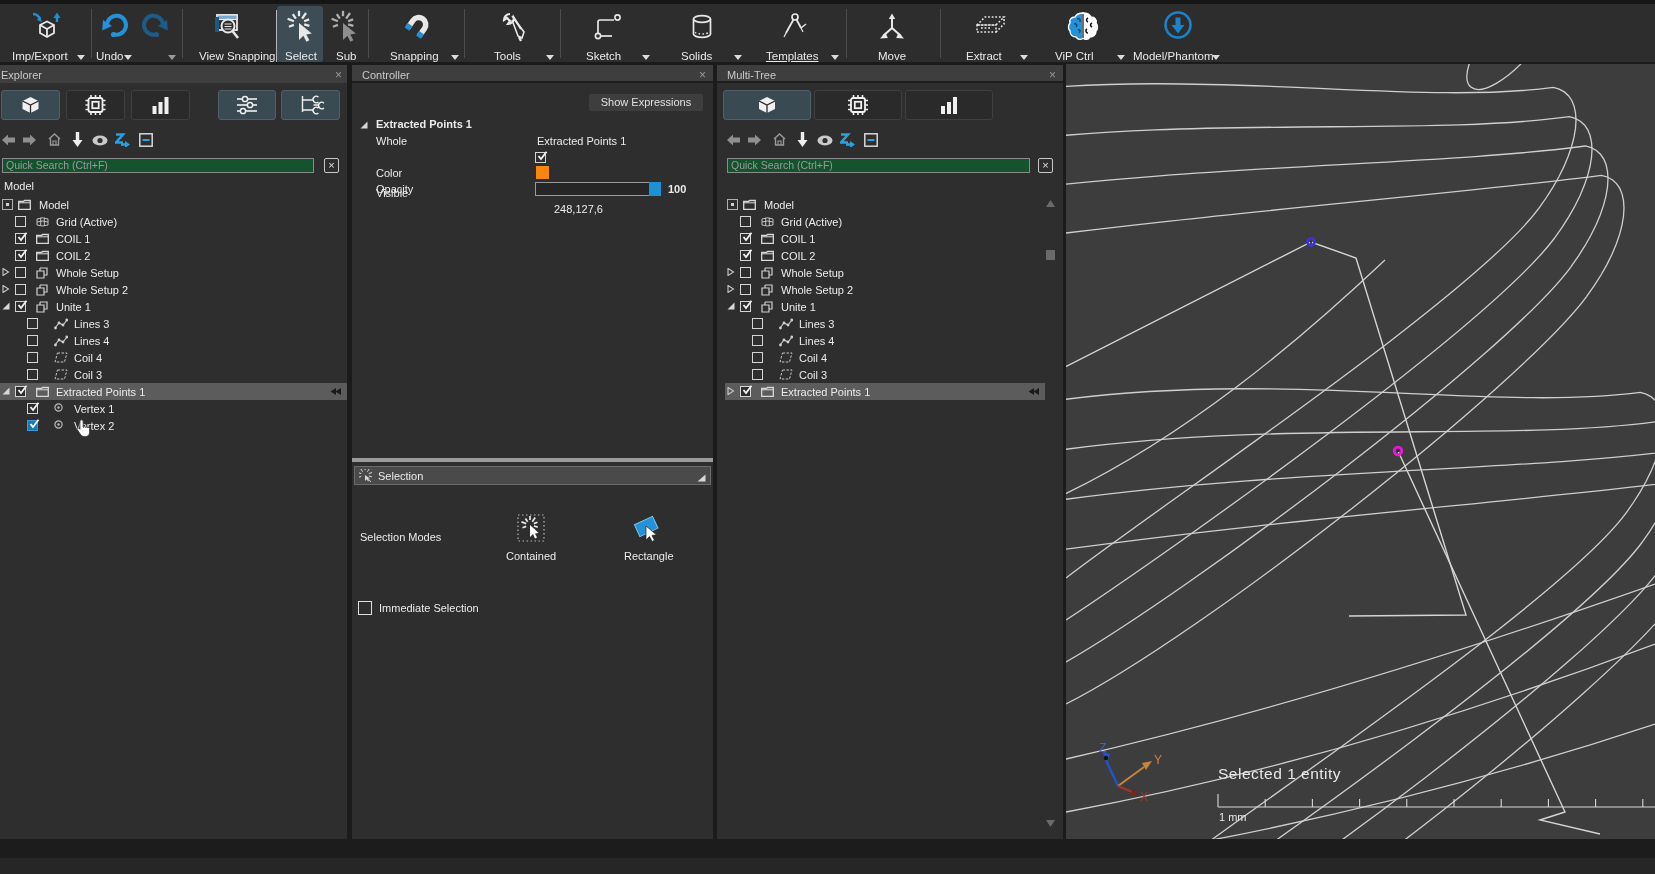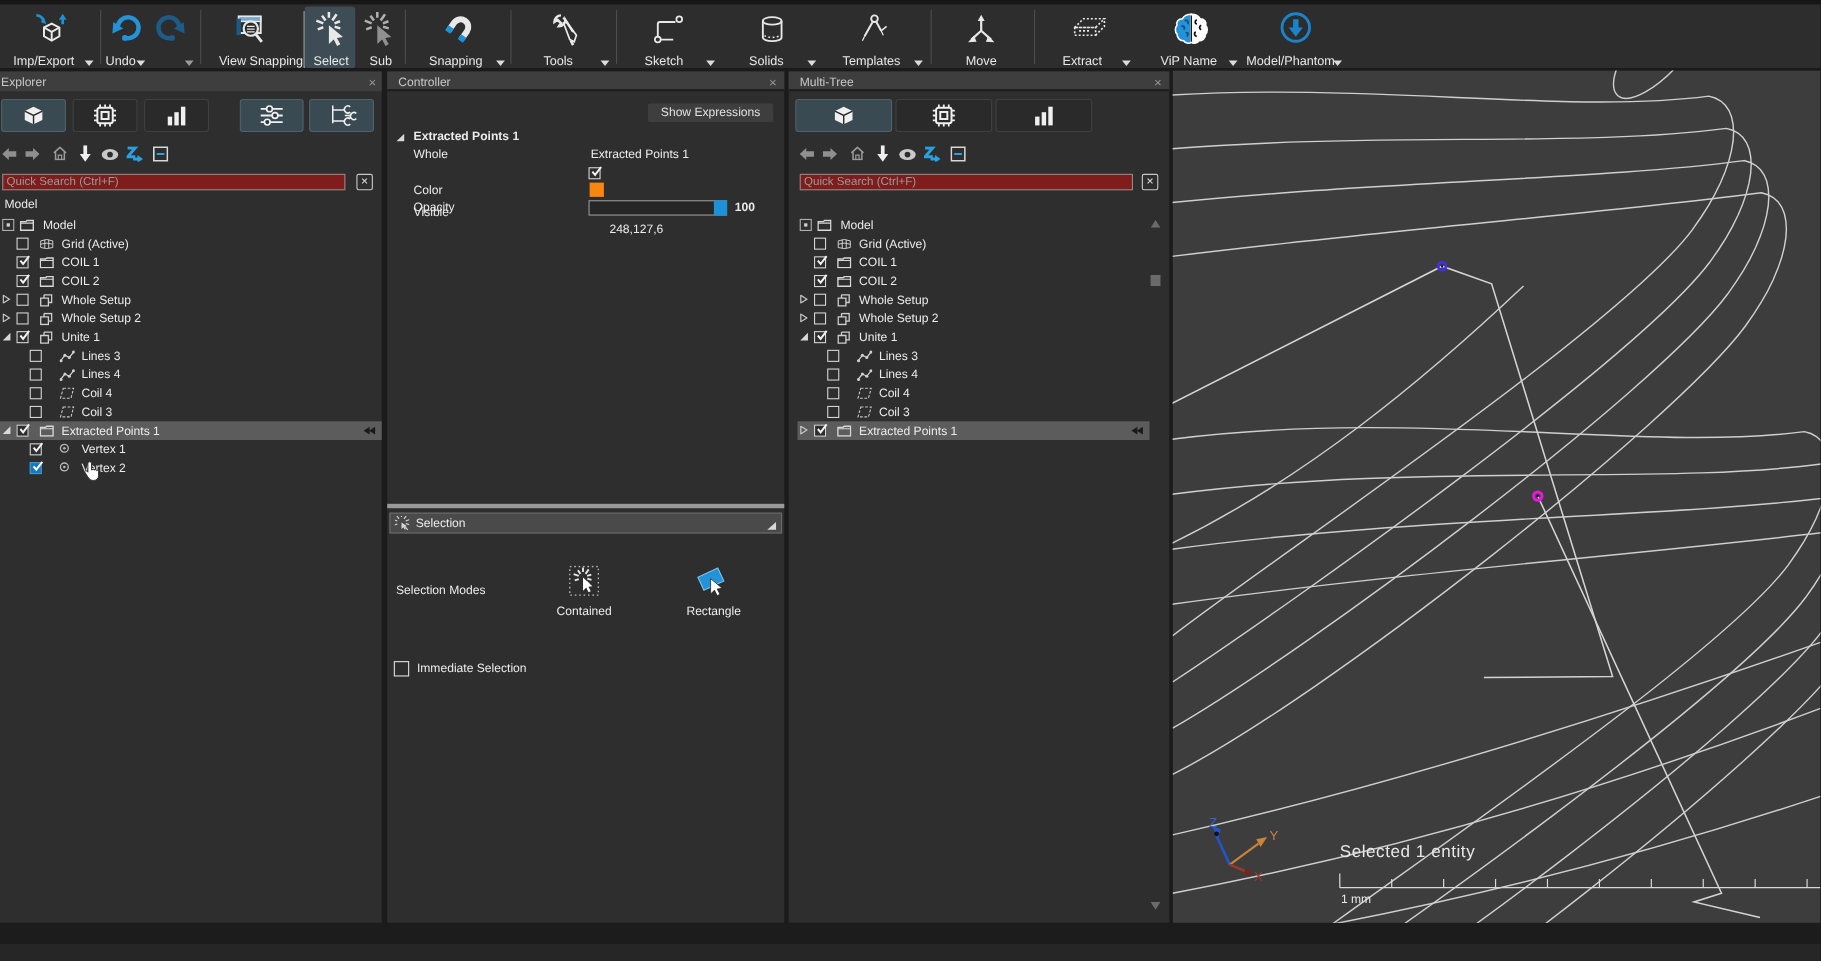--- a/index.html
+++ b/index.html
@@ -7,21 +7,21 @@
 .abs { position:absolute; }
 #toolbar { position:absolute; left:0; top:4px; width:1655px; height:58px; background:#2d2d2d; }
 .tsep { position:absolute; top:5px; width:1px; height:49px; background:#4d4d4d; }
 .tlabel { position:absolute; top:46px; font-size:11.5px; color:#e8e8e8; white-space:nowrap; }
 .tlabel.dis { color:#808080; }
 .dd { position:absolute; top:51px; width:0; height:0; border-left:4.5px solid transparent; border-right:4.5px solid transparent; border-top:5px solid #dcdcdc; }
 .ticon { position:absolute; }
 .panel { position:absolute; top:65px; height:774px; background:#2e2e2e; }
 .tabbtn { position:absolute; top:90px; height:30px; background:#2a2a2a; border:1px solid #404040; border-radius:3px; }
 .tabbtn.sel { background:#3a4a53; border-color:#50616b; }
-.searchbox { position:absolute; height:15px; background:#7f1d1d; border:1px solid #8a8a8a; color:#999; font-size:10.5px; line-height:13px; padding-left:3px; }
+.searchbox { position:absolute; height:15px; background:#14532d; border:1px solid #8a8a8a; color:#999; font-size:10.5px; line-height:13px; padding-left:3px; }
 .sx { position:absolute; width:15px; height:15px; border:1.5px solid #c8c8c8; border-radius:2px; color:#e0e0e0; font-size:11px; text-align:center; line-height:12px; background:#2e2e2e; }
 .lbl { position:absolute; font-size:11px; color:#ebebeb; white-space:nowrap; }
 #console { position:absolute; left:0; top:839px; width:1655px; height:35px; background:#1c1c1c; }
 #conbar { position:absolute; left:0; top:4px; width:1655px; height:15px; background:#3a3a3a; color:#b5b5b5; font-size:10px; line-height:15px; padding-left:3px; }
 #conbody { position:absolute; left:0; top:19px; width:1655px; height:16px; background:#262626; }
 </style>
 </head>
 <body>
 <div id="toolbar">
     <div class="tsep" style="left:91px;"></div>
@@ -121,21 +121,21 @@
     </svg>
     <div class="tlabel " style="left:681px;">Solids</div>
     <div class="dd" style="left:734px;border-top-color:#dcdcdc;"></div>
     <svg class="ticon" style="left:780px;top:7px;" width="34" height="32" viewBox="0 0 34 32">
 <circle cx="15" cy="6" r="3" fill="none" stroke="#e8e8e8" stroke-width="1.7"></circle>
 <path d="M13.5 8.5 L6 22" stroke="#e8e8e8" stroke-width="1.8"></path>
 <path d="M16.5 8.5 L21 17" stroke="#e8e8e8" stroke-width="1.8"></path>
 <path d="M21 17 L26 13" stroke="#e8e8e8" stroke-width="1.4"></path>
 <path d="M6 22 L4 26 M21 17 L23 21" stroke="#e8e8e8" stroke-width="1.2"></path>
     </svg>
-    <div class="tlabel " style="left:766px;">Templates</div>
+    <div class="tlabel " style="left:766px;text-decoration:underline;">Templates</div>
     <div class="dd" style="left:831px;border-top-color:#dcdcdc;"></div>
     <svg class="ticon" style="left:876px;top:8px;" width="32" height="32" viewBox="0 0 32 32">
 <path d="M16 16 L16 5 M16 16 L7 24 M16 16 L25 24" stroke="#e8e8e8" stroke-width="2"></path>
 <path d="M12.8 7 L16 1.5 L19.2 7 Z" fill="#e8e8e8"></path>
 <path d="M9.5 20.5 L4 26.5 L11.8 26 Z" fill="#e8e8e8"></path>
 <path d="M22.5 20.5 L28 26.5 L20.2 26 Z" fill="#e8e8e8"></path>
     </svg>
     <div class="tlabel " style="left:878px;">Move</div>
     <svg class="ticon" style="left:972px;top:8px;" width="38" height="32" viewBox="0 0 38 32">
 <g fill="none" stroke="#e8e8e8" stroke-width="1.5" stroke-dasharray="1.8 1.8">
@@ -147,21 +147,21 @@
     </svg>
     <div class="tlabel " style="left:966px;">Extract</div>
     <div class="dd" style="left:1020px;border-top-color:#dcdcdc;"></div>
     <svg class="ticon" style="left:1066px;top:6px;" width="34" height="34" viewBox="0 0 34 34">
 <path d="M17 3 C12 3 10 5 9 7 C5 7 3 10 4 13 C2 15 2 19 4 21 C4 25 7 27 10 27 C12 30 16 30 17 28 Z" fill="#2492d8" stroke="#ffffff" stroke-width="1.4"></path>
 <path d="M17 3 C22 3 24 5 25 7 C29 7 31 10 30 13 C32 15 32 19 30 21 C30 25 27 27 24 27 C22 30 18 30 17 28 Z" fill="#ffffff" stroke="#ffffff" stroke-width="1.4"></path>
 <path d="M17 4 L17 28" stroke="#111" stroke-width="1.2"></path>
 <path d="M11 9 C13 8 15 9 14 12 M8 14 C10 13 12 15 10 17 M12 20 C14 19 15 21 13 23" fill="none" stroke="#0b4f7d" stroke-width="1.6"></path>
 <path d="M22 8 C20 9 20 11 22 12 M26 13 C24 14 24 16 26 17 M21 19 C19 20 20 23 22 23" fill="none" stroke="#111" stroke-width="1.6"></path>
     </svg>
-    <div class="tlabel " style="left:1055px;">ViP Name</div>
+    <div class="tlabel " style="left:1055px;">ViP Ctrl</div>
     <div class="dd" style="left:1117px;border-top-color:#dcdcdc;"></div>
     <svg class="ticon" style="left:1162px;top:6px;" width="32" height="32" viewBox="0 0 32 32">
 <circle cx="16" cy="15" r="12.5" fill="none" stroke="#1a83cc" stroke-width="2.6"></circle>
 <path d="M16 7.5 L16 16" stroke="#1a83cc" stroke-width="5"></path>
 <path d="M9.5 15 L22.5 15 L16 23.5 Z" fill="#1a83cc"></path>
     </svg>
     <div class="tlabel " style="left:1133px;">Model/Phantom</div>
     <div class="dd" style="left:1212px;border-top-color:#dcdcdc;"></div>
   </div>
 <div class="abs" style="left:0;top:62px;width:1655px;height:777px;background:#1b1b1b;"></div>

